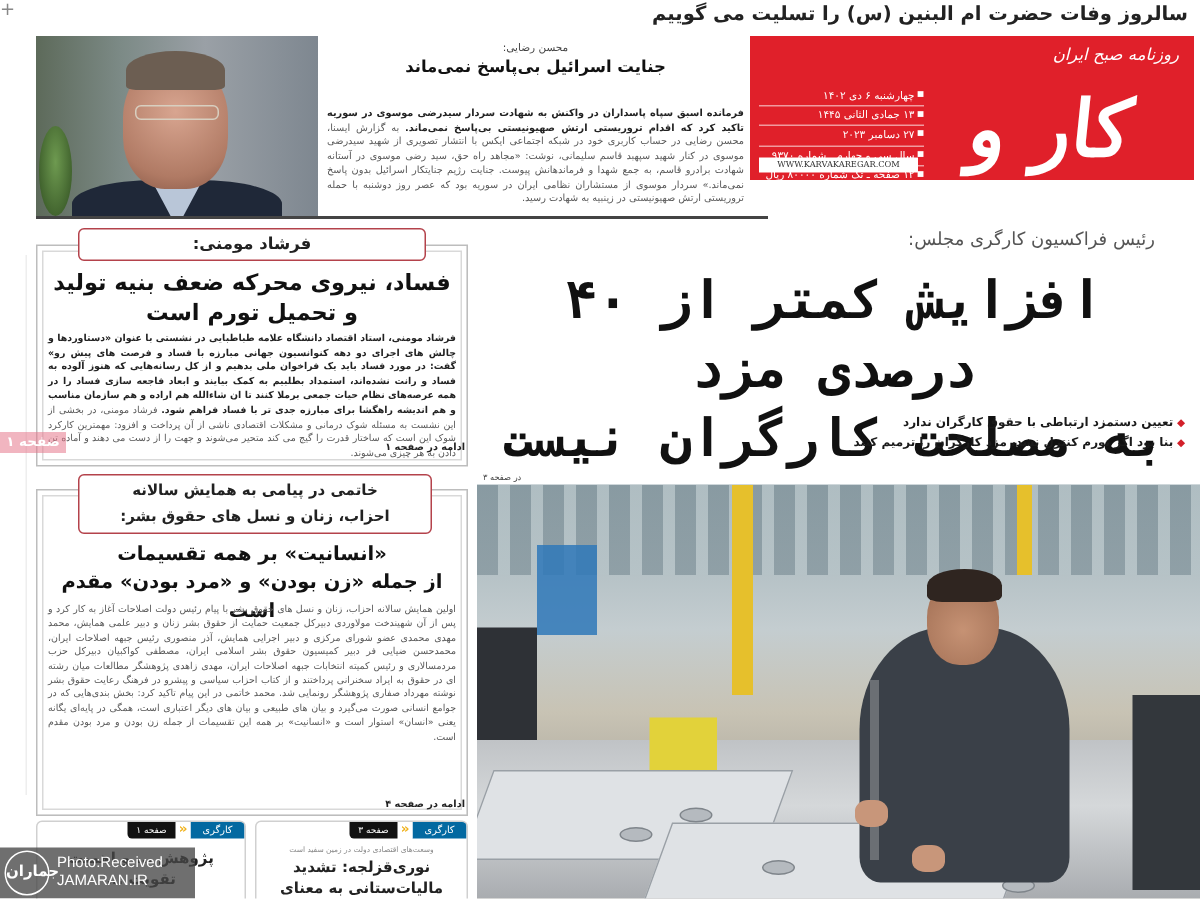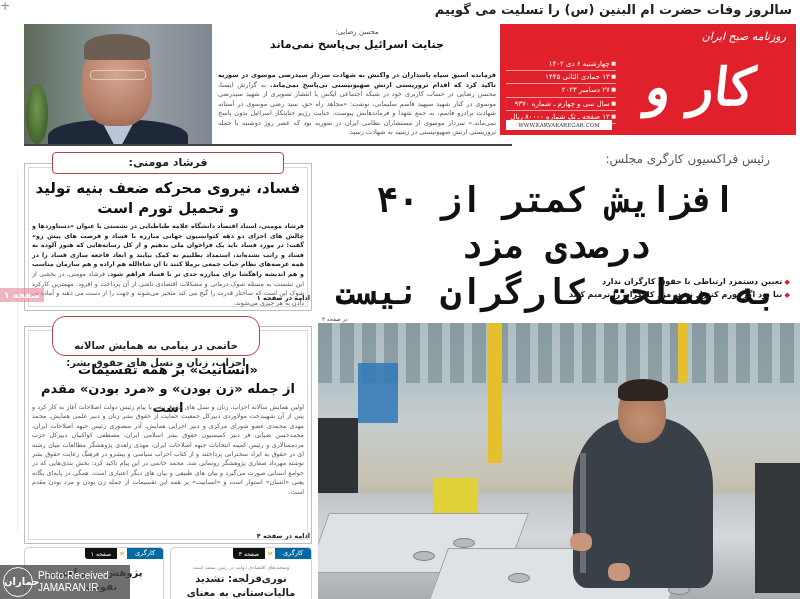--- a/index.html
+++ b/index.html
@@ -6,21 +6,21 @@
   html, body { width: 800px; height: 599px; overflow: hidden; background: #fff; }
   body { position: relative; font-family: "DejaVu Sans", sans-serif; color: #1a1a1a; direction: rtl; }
 
   .abs { position: absolute; }
 
   
   .top-banner { top: 2px; right: 8px; width: 300px; text-align: right; font-size: 13px; font-weight: bold; color: #222; white-space: nowrap; }
   .crosshair { top: 0; left: 0; width: 10px; height: 12px; color: #888; font-size: 12px; line-height: 12px; direction: ltr; }
 
   
-  .masthead { top: 24px; right: 4px; width: 296px; height: 111px; background: #e0202a; }
+  .masthead { top: 24px; right: 4px; width: 296px; height: 96px; background: #e0202a; }
   .mast-sub { position: absolute; top: 6px; right: 10px; font-family: "DejaVu Serif", serif; font-style: italic; font-size: 11px; color: #fff; }
   .mast-logo { position: absolute; top: 18px; right: 8px; width: 175px; height: 90px; font-family: "DejaVu Serif", serif; font-weight: bold; font-size: 52px; line-height: 90px; color: #fff; text-align: center; letter-spacing: -2px; transform: skewX(-6deg); }
   .mast-info { position: absolute; top: 34px; left: 6px; width: 110px; direction: rtl; }
   .mast-info li { list-style: none; font-size: 7px; color: #fff; line-height: 11.5px; border-bottom: 1px solid rgba(255,255,255,0.55); white-space: nowrap; text-align: right; }
   .mast-info li::before { content: "■ "; font-size: 5px; vertical-align: middle; }
   .mast-url { position: absolute; bottom: 5px; left: 6px; width: 106px; height: 10px; background: #fff; color: #333; font-family: "DejaVu Serif", serif; font-size: 5.5px; line-height: 10px; text-align: center; direction: ltr; }
 
   
   .top-photo { top: 24px; left: 24px; width: 188px; height: 120px; background: linear-gradient(90deg,#5d6a5a 0%,#7c8a86 30%,#9aa0a6 60%,#7e8790 100%); overflow: hidden; }
   .top-photo .head { position: absolute; left: 58px; top: 16px; width: 70px; height: 86px; border-radius: 45% 45% 40% 40%; background: radial-gradient(circle at 50% 40%,#d8a590 0%,#b07a64 70%,#8a5a48 100%); }
@@ -63,21 +63,21 @@
   .factory .dark-box { position:absolute; left:0; top:95px; width:40px; height:90px; background:#2e3136; }
   .factory .right-box { position:absolute; right:0; top:140px; width:45px; height:130px; background:#33373c; }
 
   
   .box { border: 1.5px solid #bdbdbd; box-shadow: inset 0 0 0 3px #fff, inset 0 0 0 4px #d9d9d9; background:#fff; }
   .box1 { top: 163px; left: 24px; width: 288px; height: 148px; }
   .box2 { top: 326px; left: 24px; width: 288px; height: 218px; }
 
   .label-box { position: absolute; background: #fff; border: 1.5px solid #b4424b; border-radius: 4px; text-align: center; font-weight: bold; color: #222; }
   .lb1 { top: 152px; left: 52px; width: 232px; height: 22px; font-size: 11px; line-height: 20px; }
-  .lb2 { top: 316px; left: 52px; width: 208px; height: 40px; font-size: 10px; line-height: 17px; padding-top: 20px; border-radius: 13px; }
+  .lb2 { top: 316px; left: 52px; width: 236px; height: 40px; font-size: 10px; line-height: 17px; padding-top: 2px; }
 
   .box-title { position: absolute; left: 28px; width: 280px; text-align: center; font-weight: bold; color: #111; }
   .bt1 { top: 178px; font-size: 15px; line-height: 20px; }
   .bt2 { top: 360px; font-size: 13px; line-height: 19px; }
 
   .box-body { position: absolute; left: 32px; width: 272px; text-align: justify; color: #555; }
   .bb1 { top: 221px; font-size: 6.3px; line-height: 9.6px; }
   .bb1 b { color: #222; }
   .bb2 { top: 402px; font-size: 6.3px; line-height: 9.4px; }
   .cont { position: absolute; font-size: 6.5px; font-weight: bold; color: #222; }

